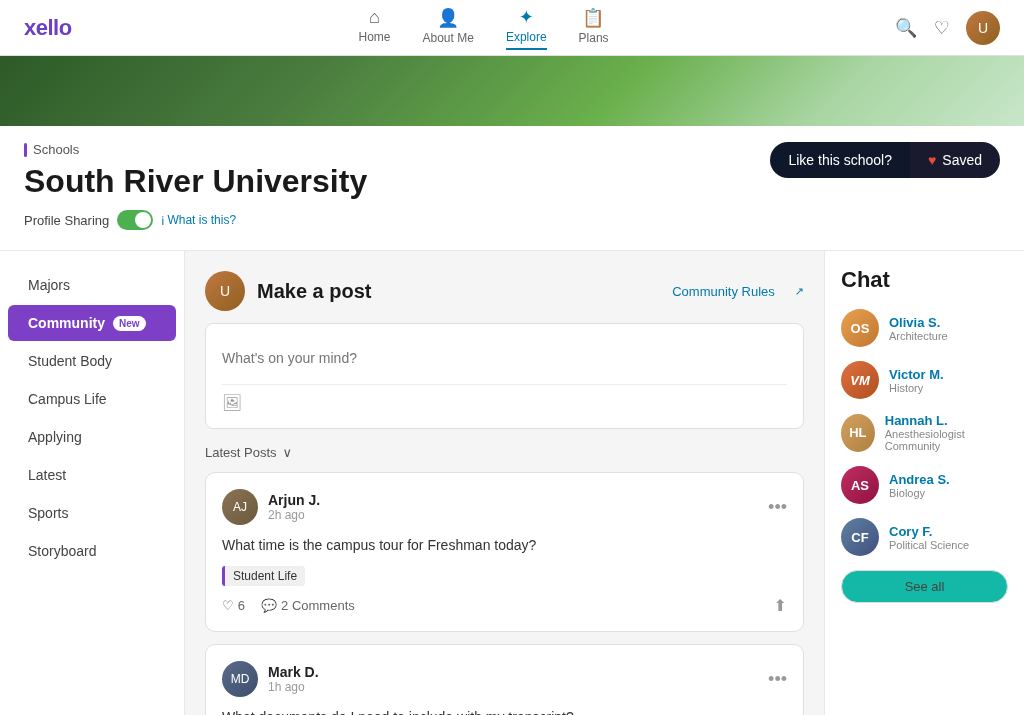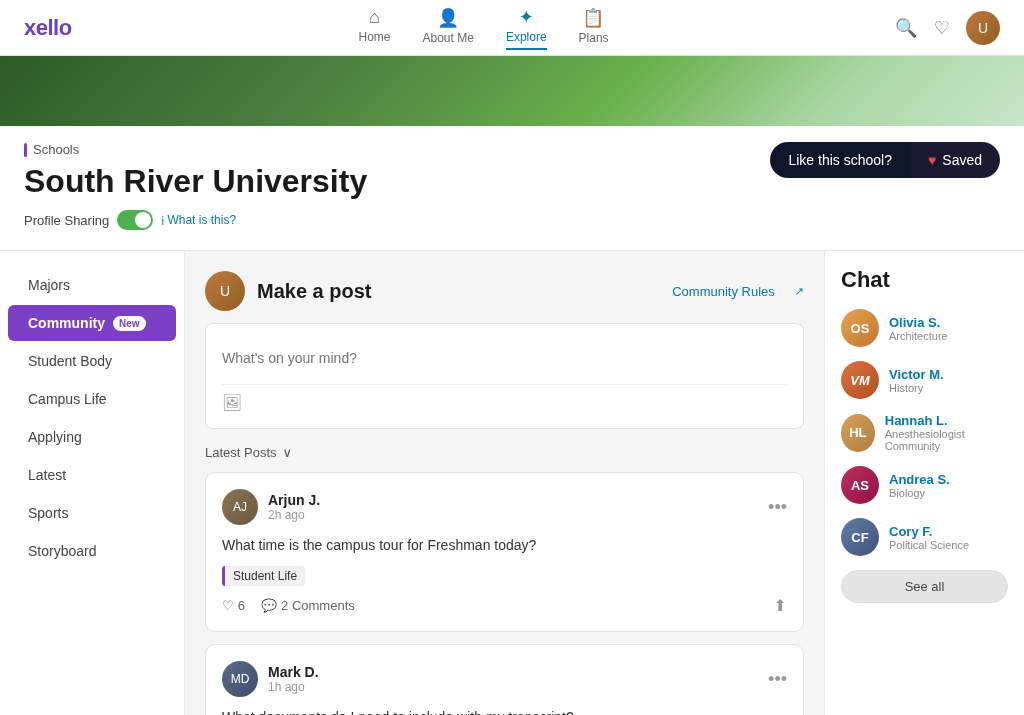--- a/index.html
+++ b/index.html
@@ -147,21 +147,21 @@
       padding: 16px;
       border-left: 1px solid #e8e8e8;
     }
     .chat-title { font-size: 22px; font-weight: 700; color: #1a1a1a; margin-bottom: 16px; }
     .chat-user { display: flex; align-items: center; gap: 10px; margin-bottom: 14px; cursor: pointer; }
     .chat-avatar { width: 38px; height: 38px; border-radius: 50%; display: flex; align-items: center; justify-content: center; color: #fff; font-size: 13px; font-weight: 600; }
     .chat-user-name { font-size: 13px; font-weight: 600; color: #007aad; }
     .chat-user-field { font-size: 11px; color: #888; }
     .see-all-btn {
       display: block; width: 100%; padding: 8px; border: 1px solid #ddd; border-radius: 20px;
-      background: #e5e5e5; text-align: center; font-size: 13px; color: #444; cursor: pointer;
+      background: #14b8a6; text-align: center; font-size: 13px; color: #444; cursor: pointer;
     }
 
     .avatar-arjun { background: linear-gradient(135deg, #8b7355, #6b5a3e); }
     .avatar-mark { background: linear-gradient(135deg, #5a6b8b, #3e4e6b); }
     .avatar-olivia { background: linear-gradient(135deg, #e8a050, #c07830); }
     .avatar-victor { background: linear-gradient(135deg, #e07040, #b05020); font-style: italic; }
     .avatar-hannah { background: linear-gradient(135deg, #d4a060, #b08040); }
     .avatar-andrea { background: linear-gradient(135deg, #c03060, #901040); }
     .avatar-cory { background: linear-gradient(135deg, #6080a0, #405080); }
     .avatar-user { background: linear-gradient(135deg, #c07840, #906020); }

